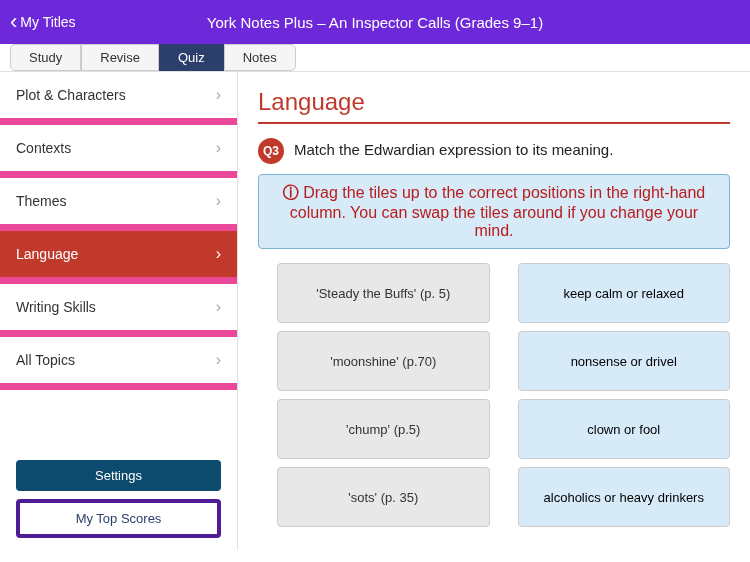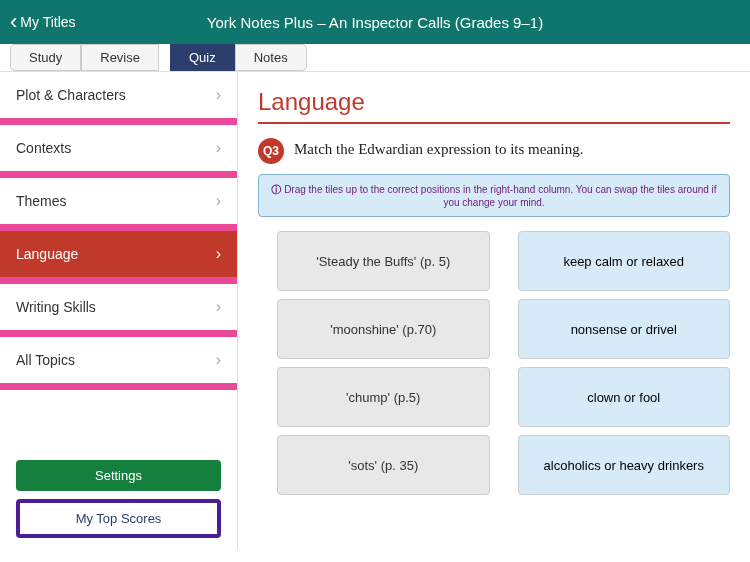--- a/index.html
+++ b/index.html
@@ -1,20 +1,20 @@
 <!DOCTYPE html>
 <html><head>
   <meta charset="utf-8">
   <style>
     * { box-sizing: border-box; margin: 0; padding: 0; }
     body { font-family: -apple-system, BlinkMacSystemFont, 'Segoe UI', Arial, sans-serif; width: 750px; height: 562px; overflow: hidden; background: #fff; }
 
     
     .header {
-      background: #0f766e;
+      background: #6d28d9;
       color: white;
       height: 44px;
       display: flex;
       align-items: center;
       justify-content: center;
       position: relative;
       font-size: 15px;
       font-weight: 500;
     }
     .header-back {
@@ -47,21 +47,20 @@
       font-size: 13px;
       cursor: pointer;
       color: #333;
     }
     .tab-btn:first-child { border-radius: 5px 0 0 5px; }
     .tab-btn:last-child { border-radius: 0 5px 5px 0; }
     .tab-btn.active {
       background: #2c3e6b;
       color: white;
       border-color: #2c3e6b;
-      margin-left: 11px;
     }
 
     
     .main-layout {
       display: flex;
       height: calc(562px - 44px - 40px);
     }
 
     
     .sidebar {
@@ -96,21 +95,21 @@
     .sidebar-item.active .chevron {
       color: white;
     }
     .sidebar-footer {
       padding: 12px 16px;
       display: flex;
       flex-direction: column;
       gap: 8px;
     }
     .sidebar-btn {
-      background: #15803d;
+      background: #0c4a6e;
       color: white;
       border: none;
       border-radius: 4px;
       padding: 8px 12px;
       font-size: 13px;
       cursor: pointer;
       text-align: center;
     }
     .sidebar-btn.outline {
       background: white;
@@ -147,29 +146,28 @@
       align-items: center;
       justify-content: center;
       font-size: 12px;
       font-weight: bold;
       flex-shrink: 0;
     }
     .question-text {
       font-size: 15px;
       color: #222;
       padding-top: 3px;
-      font-family: Liberation Serif, serif;
     }
     .info-box {
       background: #d6eaf8;
       border: 1px solid #7fb3d3;
       border-radius: 4px;
       padding: 8px 12px;
-      font-size: 10px;
-      color: #701a75;
+      font-size: 16px;
+      color: #b91c1c;
       margin-bottom: 14px;
       text-align: center;
     }
     .info-box::before {
       content: 'ⓘ ';
       font-weight: bold;
     }
 
     
     .match-grid {

